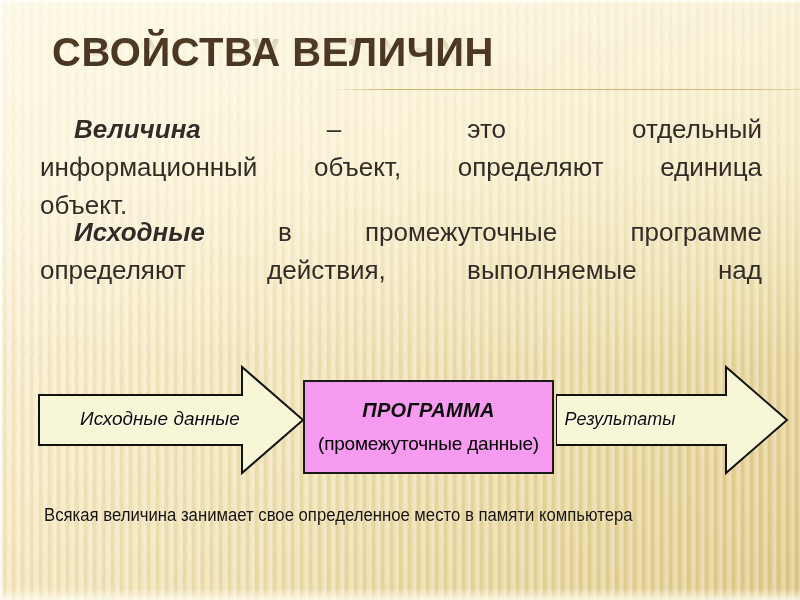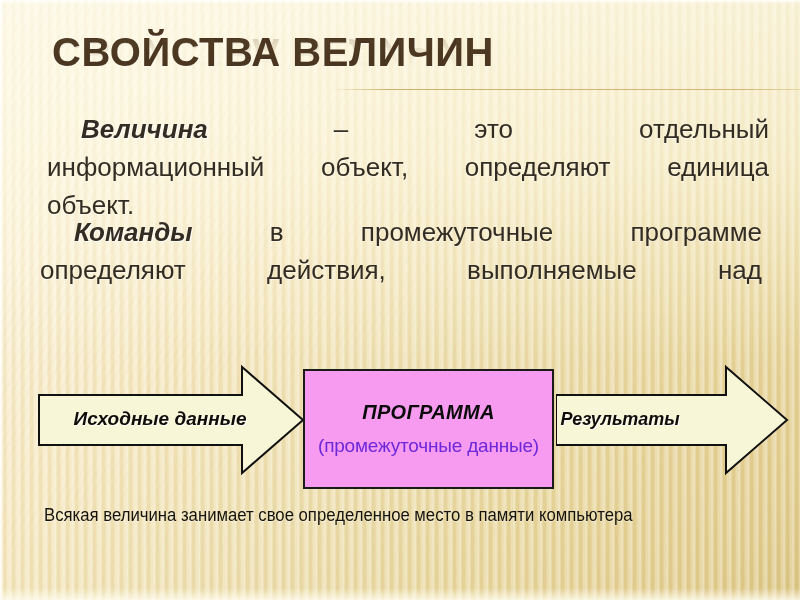--- a/index.html
+++ b/index.html
@@ -123,21 +123,21 @@
     position: absolute;
     left: 40px;
     width: 722px;
     font-size: 26px;
     line-height: 38px;
     color: #332c22;
     text-align: justify;
     text-justify: inter-word;
     text-shadow: 0 1px 0 rgba(255,255,255,0.5);
   }
-  .para1 { top: 110px; margin-left: 7px; }
+  .para1 { top: 110px; }
   .para2 { top: 213px; }
   .lead {
     font-weight: bold;
     font-style: italic;
     text-shadow: 1px 1px 0 rgba(255,255,255,0.85), -0.5px -0.5px 0 rgba(255,255,255,0.55);
   }
   .indent { display: inline-block; width: 34px; }
   
   .jline { display: block; text-align: justify; text-align-last: justify; }
   .jlast { display: block; text-align: left; }
@@ -149,21 +149,21 @@
     top: 360px;
     width: 800px;
     height: 120px;
   }
   .arrow-svg { position: absolute; display: block; }
   .arrow-left-svg { left: 38px; top: 4px; }
   .arrow-right-svg { left: 556px; top: 4px; }
 
   .arrow-label {
     position: absolute;
-    font-weight: bold;
+    font-weight: normal;
     font-style: italic;
     color: #100d08;
     white-space: nowrap;
     text-shadow: 1px 1px 0 rgba(255,255,255,0.9);
   }
   .label-input {
     left: 65px; top: 48px;
     width: 190px;
     text-align: center;
     font-size: 19px;
@@ -171,42 +171,42 @@
   .label-output {
     left: 545px; top: 49px;
     width: 150px;
     text-align: center;
     font-size: 18px;
   }
 
   .prog-box {
     position: absolute;
     left: 303px;
-    top: 9px;
+    top: 20px;
     width: 251px;
-    height: 120px;
+    height: 94px;
     background: #F79BF0;
     border: 2px solid #1a1a1a;
     box-sizing: border-box;
     display: flex;
     flex-direction: column;
     align-items: center;
     justify-content: center;
     gap: 11px;
   }
   .prog-title {
     font-size: 20px;
     font-weight: bold;
     font-style: italic;
     color: #0b0b0b;
     letter-spacing: 0.3px;
   }
   .prog-sub {
     font-size: 19px;
-    color: #6d28d9;
+    color: #000000;
     letter-spacing: -0.2px;
   }
 
   
   .caption {
     position: absolute;
     left: 44px;
     top: 505px;
     width: 730px;
     font-size: 17.5px;
@@ -235,21 +235,21 @@
   </div>
   <div class="title-rule"></div>
 
   <div class="body-text para1">
     <span class="jline"><span class="indent"></span><span class="lead">Величина</span><span> –  это  отдельный</span></span>
     <span class="jline">информационный объект, определяют единица</span>
     <span class="jlast">объект.</span>
   </div>
 
   <div class="body-text para2">
-    <span class="jline"><span class="indent"></span><span class="lead">Команды</span><span>  в   промежуточные   программе</span></span>
+    <span class="jline"><span class="indent"></span><span class="lead">Исходные</span><span>  в   промежуточные   программе</span></span>
     <span class="jline">определяют  действия,  выполняемые  над</span>
   </div>
 
   <div class="diagram">
 
     <svg class="arrow-svg arrow-left-svg" width="268" height="112" viewBox="0 0 268 112">
       <polygon points="1,31 204,31 204,3 265,56 204,109 204,81 1,81" fill="#F7F7D8" stroke="#111111" stroke-width="2" stroke-linejoin="miter"></polygon>
     </svg>
     <div class="arrow-label label-input">Исходные данные</div>
 

